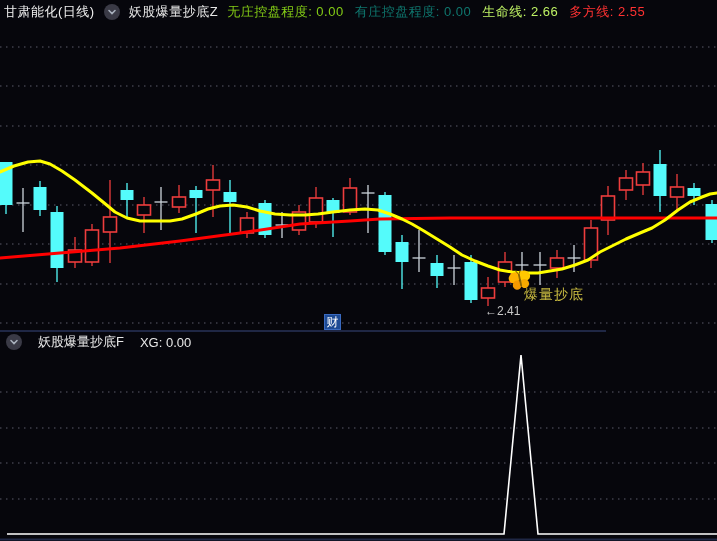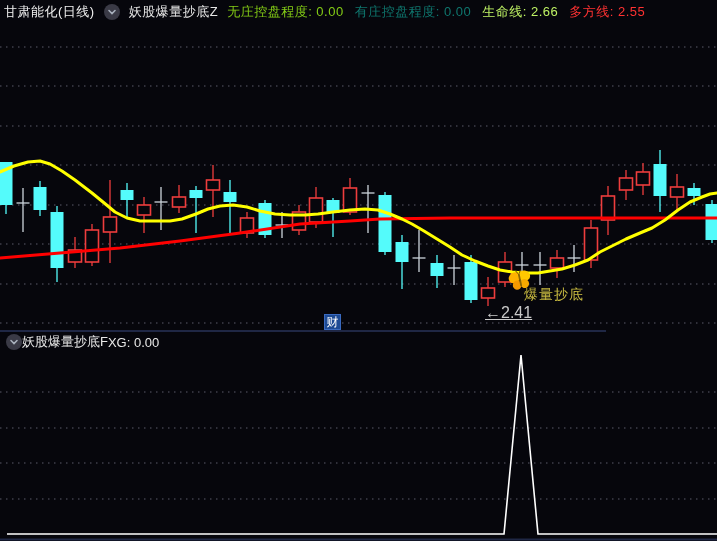--- a/index.html
+++ b/index.html
@@ -9,28 +9,28 @@
   
   #titlebar{position:absolute;left:0;top:0;width:717px;height:23px;z-index:3;
             display:flex;align-items:center;gap:9px;padding-left:4px;box-sizing:border-box;
             background:#06060c;font-size:13px;white-space:nowrap;}
   .tseg{letter-spacing:0.5px;}
   .circle-icon{width:16px;height:16px;border-radius:50%;background:#3a3a46;
                display:inline-flex;align-items:center;justify-content:center;flex:0 0 auto;cursor:pointer;}
   .circle-icon svg{display:block;}
   
   #subheader{position:absolute;left:0;top:330px;width:606px;height:22px;z-index:3;
-             display:flex;align-items:center;gap:0;padding-left:6px;box-sizing:border-box;
+             display:flex;align-items:center;gap:16px;padding-left:6px;box-sizing:border-box;
              background:#06060c;border-top:2px solid #1f2745;color:#e8e8e8;font-size:13px;}
   
   .anno{position:absolute;z-index:2;white-space:nowrap;}
   #cai-tag{width:17px;height:16px;background:#1d4a94;color:#fff;font-size:12px;
            display:flex;align-items:center;justify-content:center;border:1px solid #3a6ac0;box-sizing:border-box;}
   #signal-label{font-size:14px;letter-spacing:1px;opacity:0.9;}
-  #price-label{font-size:16px;text-decoration:underline;}
+  #price-label{font-size:12px;}
   #butterfly{width:24px;height:24px;transform:rotate(-12deg);}
 </style>
 </head>
 <body>
 
 <div id="app">
 
   <svg id="chart" width="717" height="541">
       <line x1="0" y1="47" x2="717" y2="47" stroke="#5a5a68" stroke-width="1" stroke-dasharray="1.5 4.5"></line>
       <line x1="0" y1="86" x2="717" y2="86" stroke="#5a5a68" stroke-width="1" stroke-dasharray="1.5 4.5"></line>

